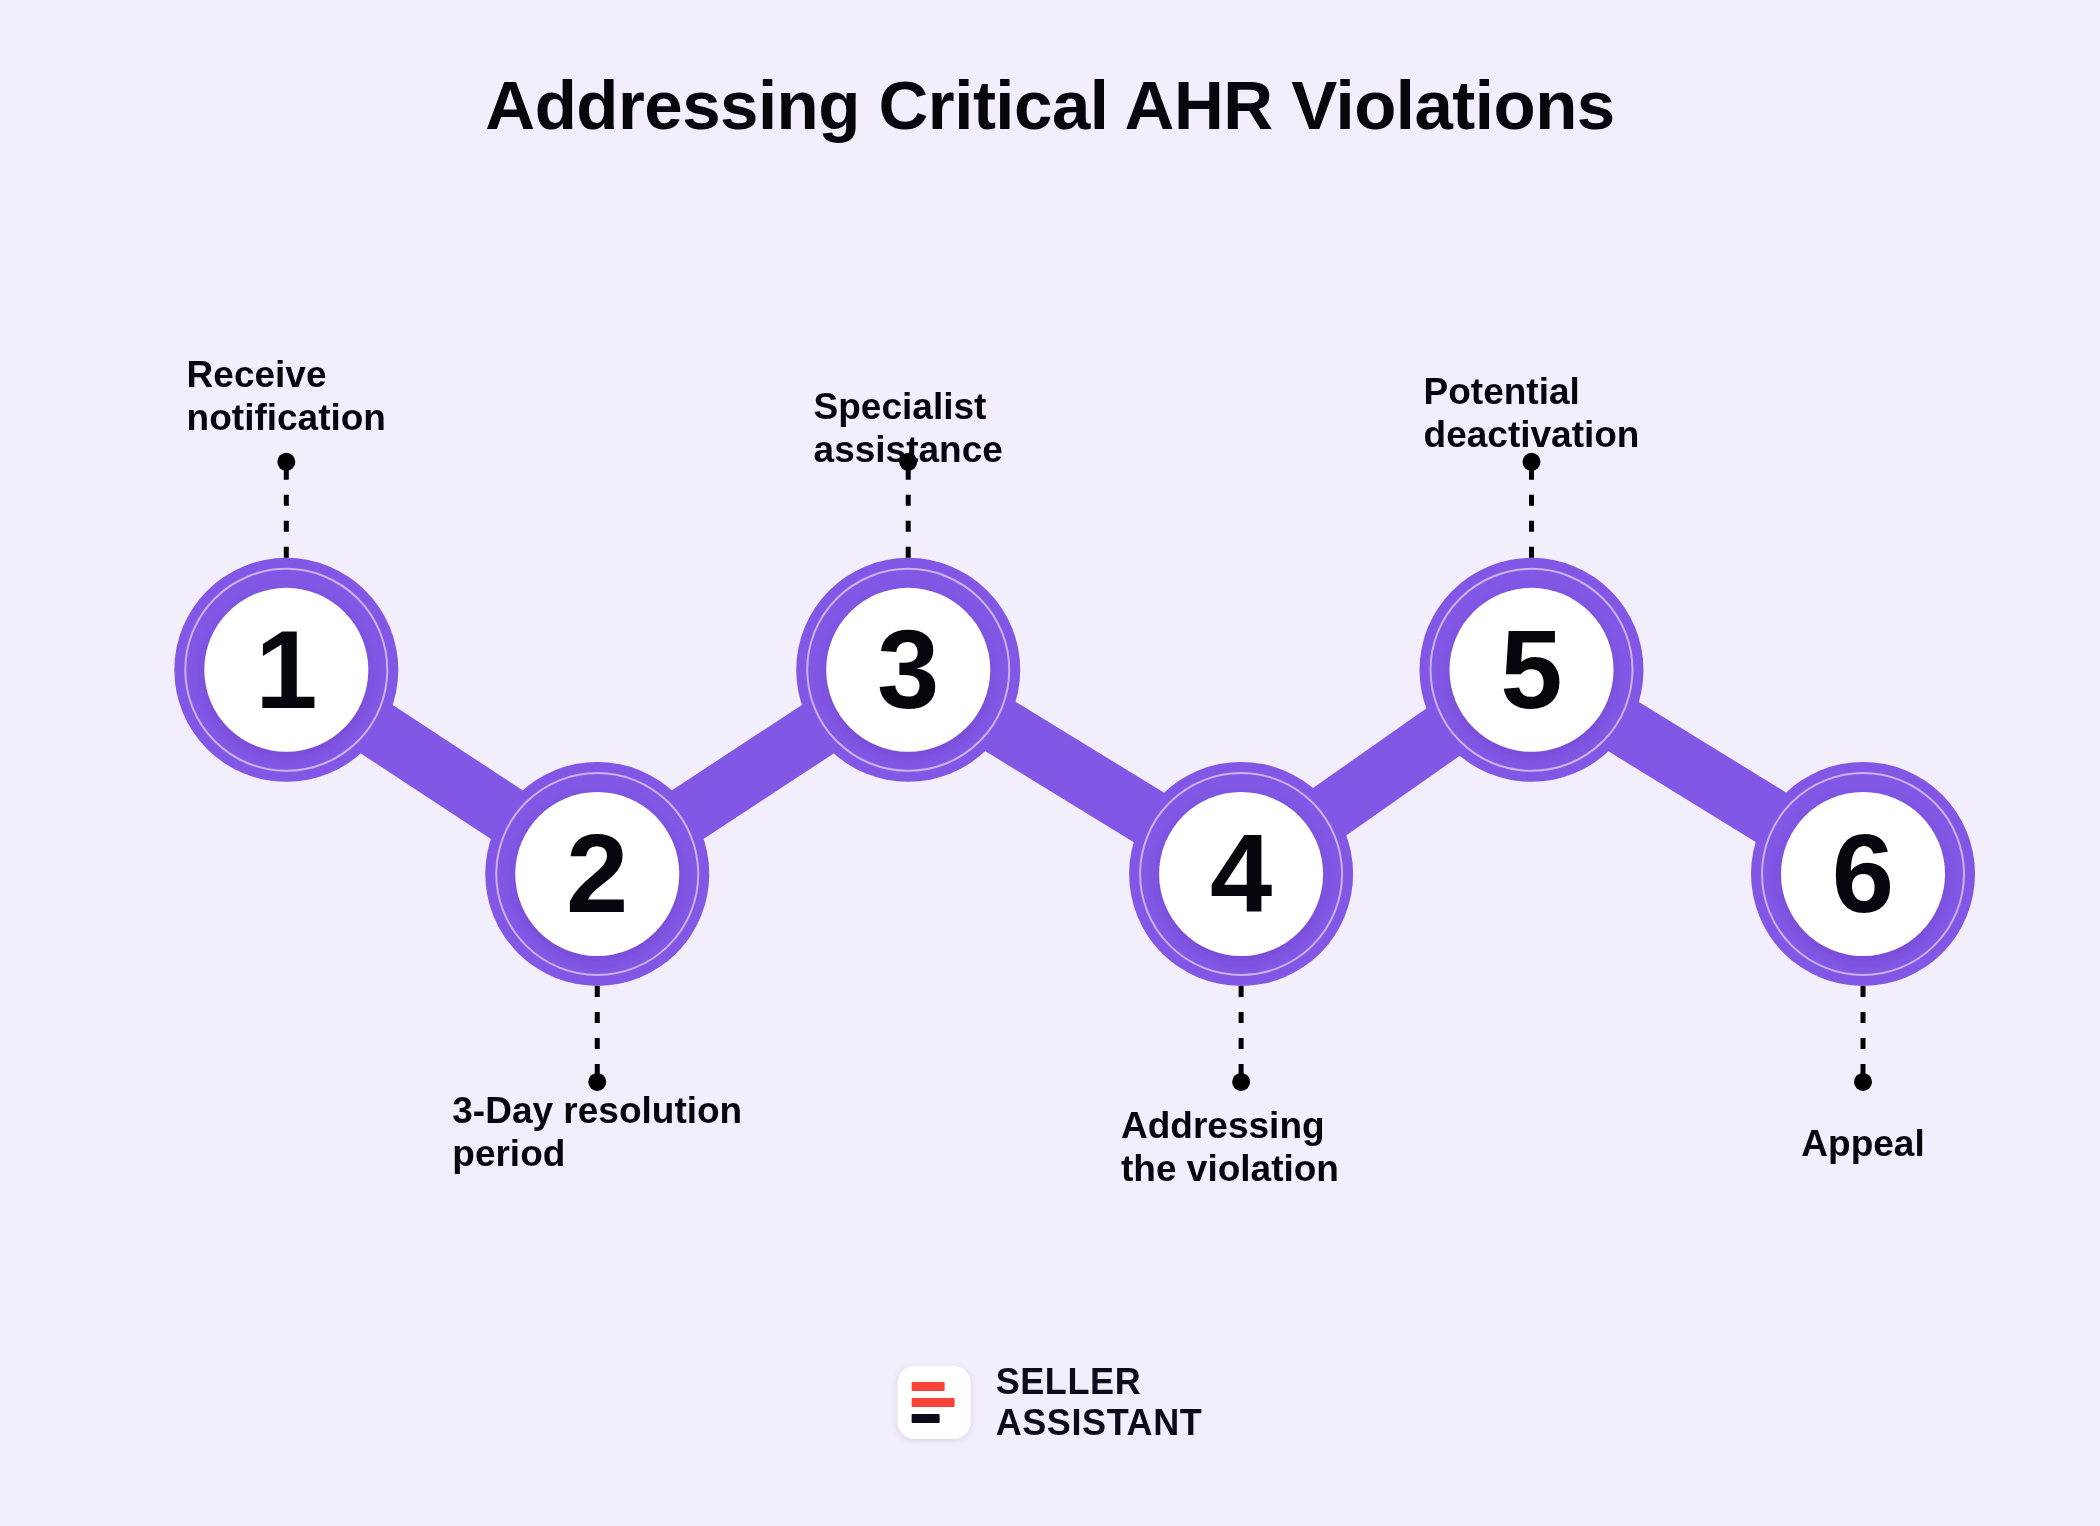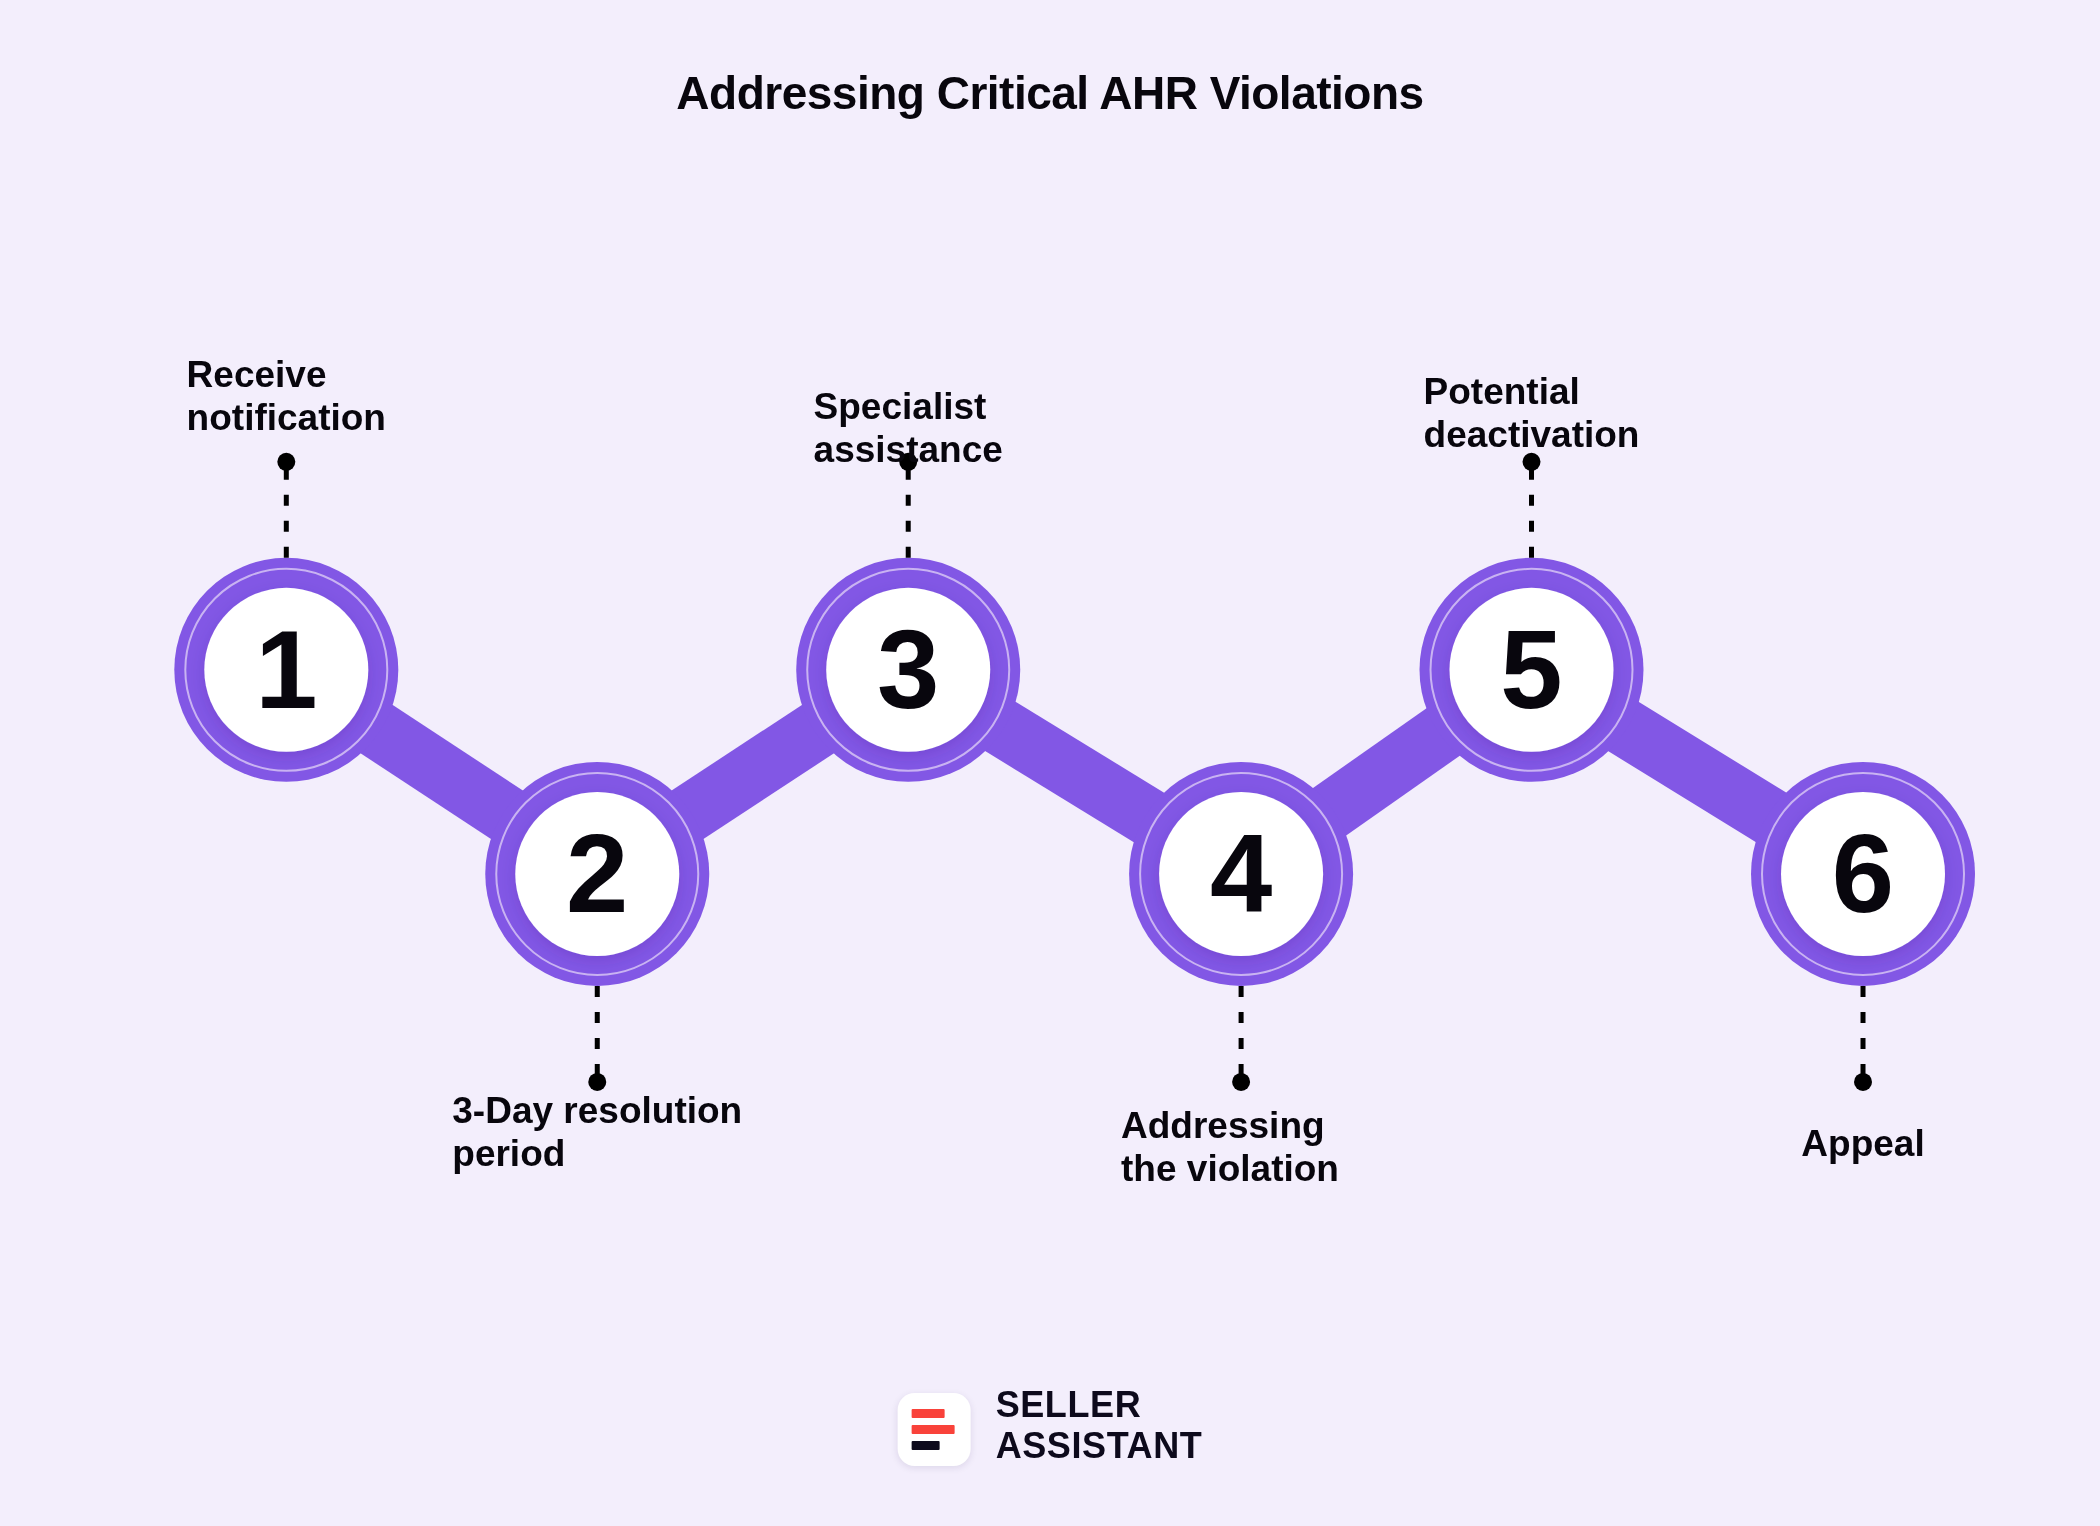--- a/index.html
+++ b/index.html
@@ -19,21 +19,21 @@
     height: 1526px;
   }
 
   
   .title {
     position: absolute;
     left: 0;
     top: 66px;
     width: 2100px;
     text-align: center;
-    font-size: 46px;
+    font-size: 69px;
     font-weight: 700;
     letter-spacing: -0.5px;
     color: #08060d;
     white-space: nowrap;
   }
 
   
   #flow {
     position: absolute;
     left: 0;
@@ -55,23 +55,22 @@
   .label-top { transform: translate(-50%, -100%); }
   .label-bottom { transform: translate(-50%, 0); }
 
   
   .logo {
     position: absolute;
     left: 50%;
     top: 1362px;
     transform: translateX(-50%);
     display: flex;
-    align-items: flex-end;
+    align-items: center;
     gap: 25px;
-    margin-top: 23px;
   }
   .logo-mark {
     width: 73px;
     height: 73px;
     border-radius: 17px;
     background: #ffffff;
     box-shadow: 0 2px 7px rgba(40, 20, 80, 0.10);
     display: flex;
     flex-direction: column;
     align-items: flex-start;

